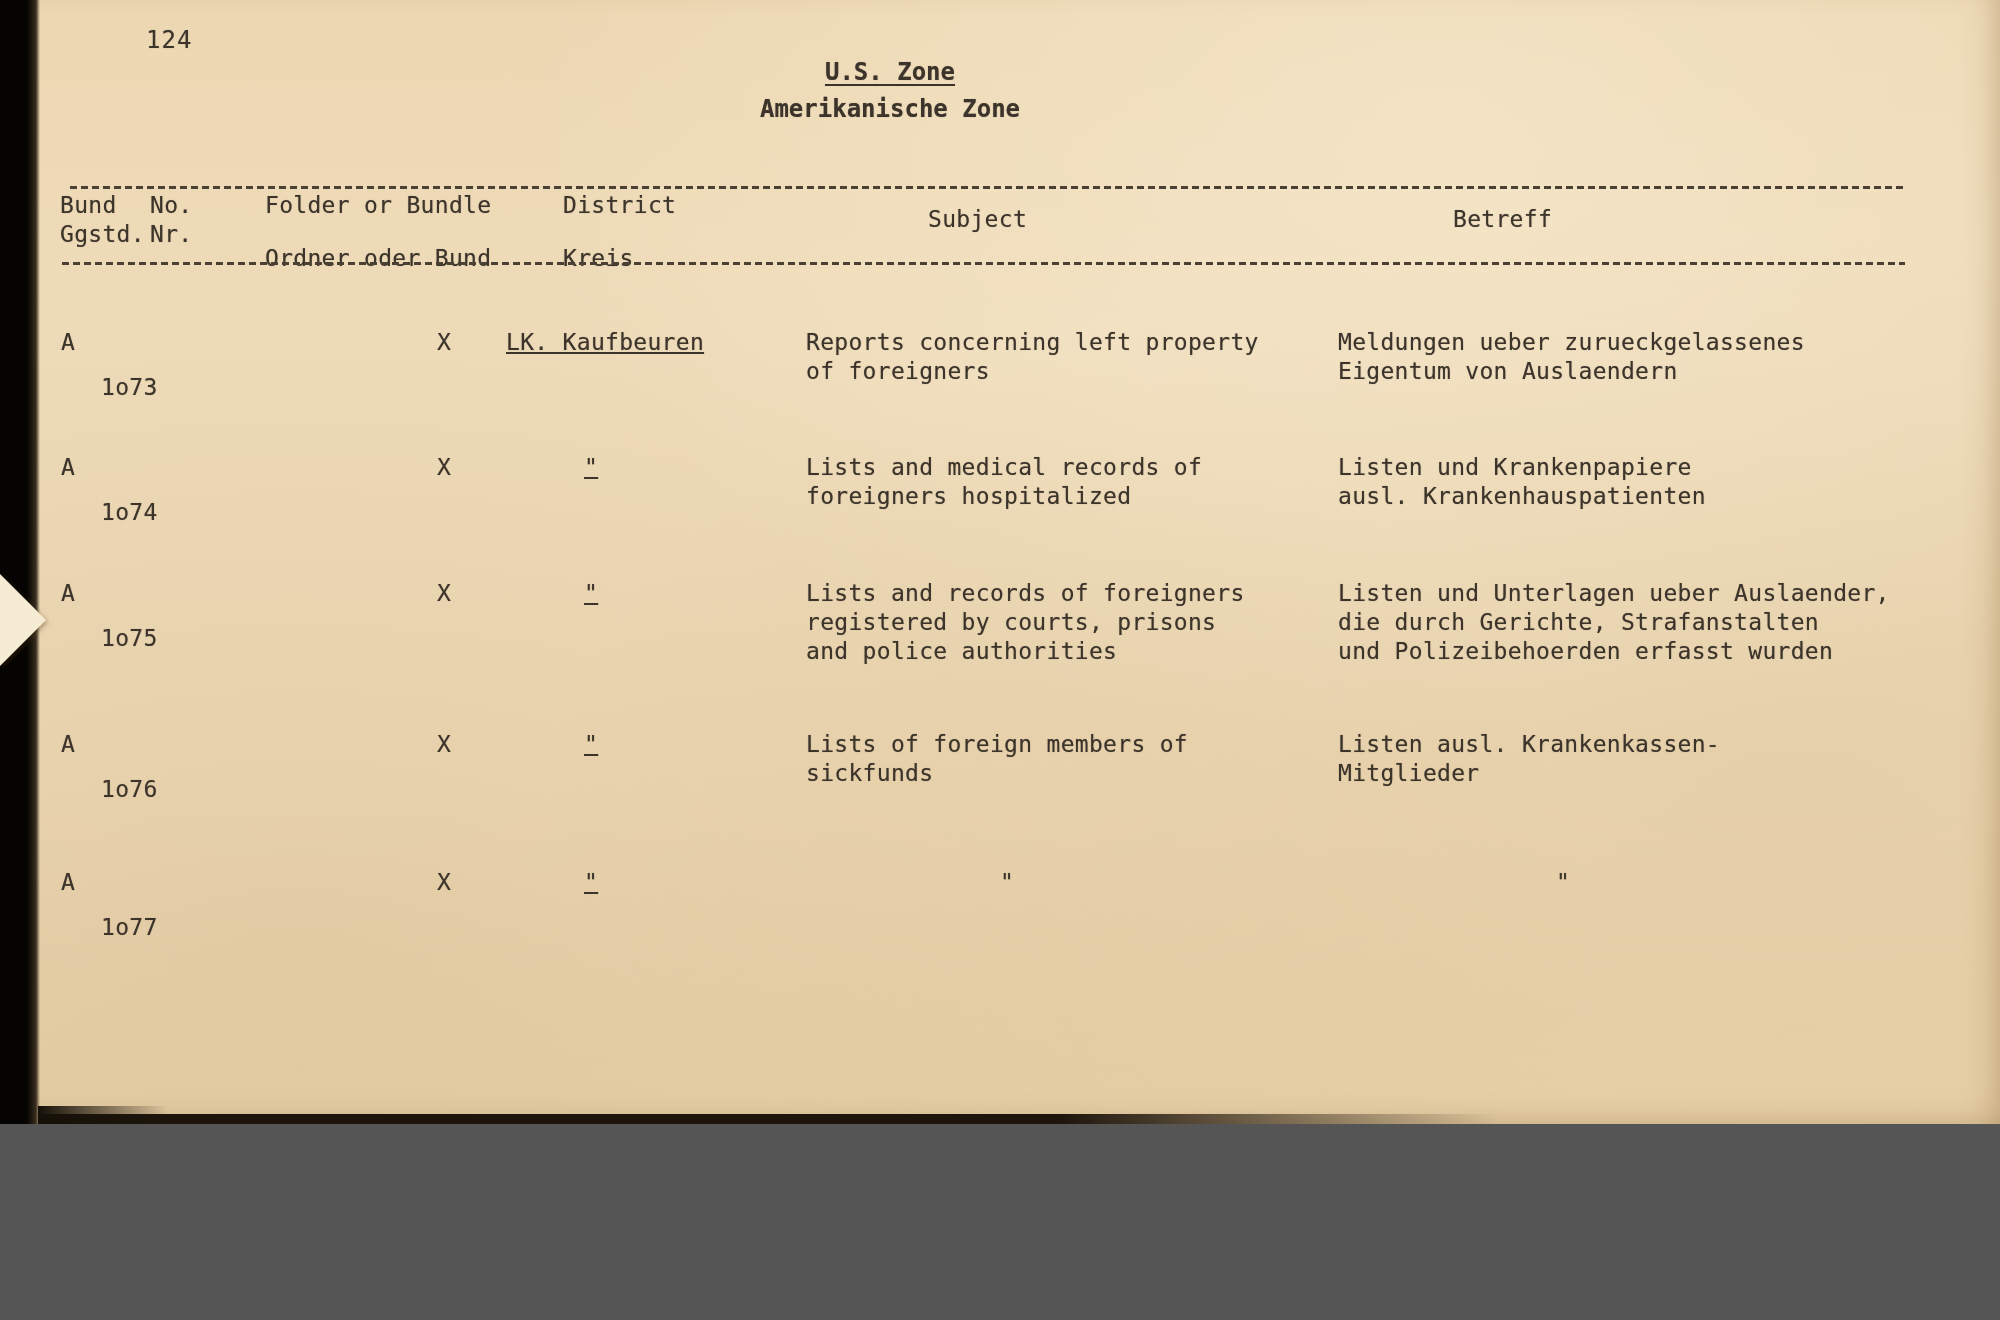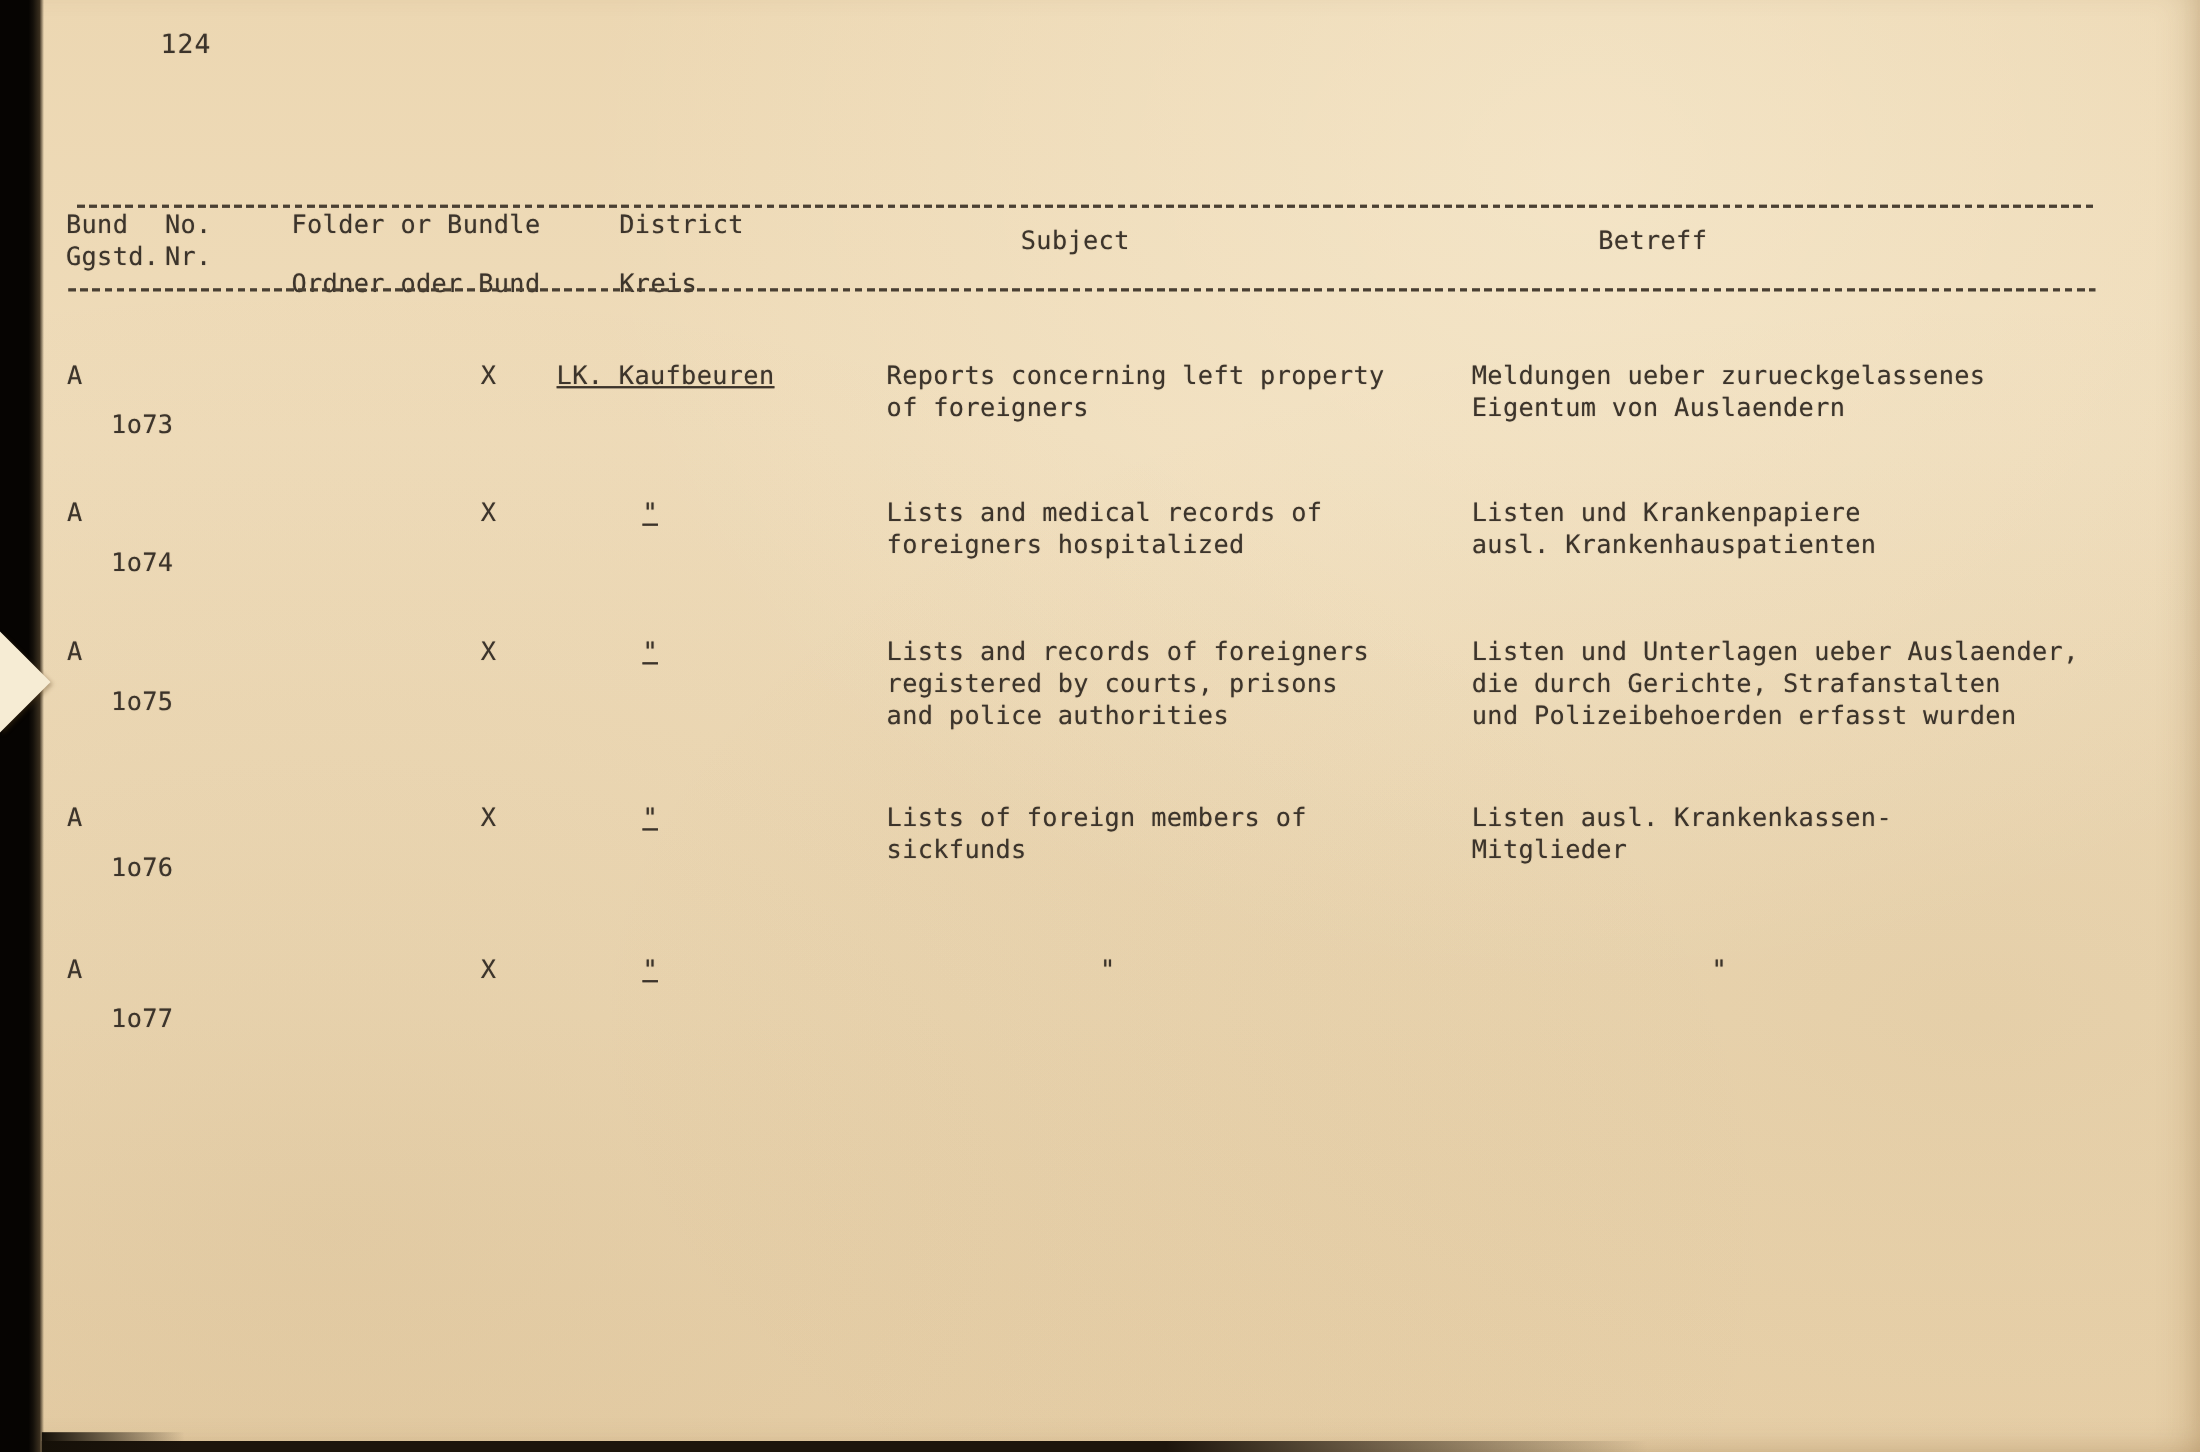--- a/index.html
+++ b/index.html
@@ -1,18 +1,18 @@
 <!DOCTYPE html>
 <html><head>
 <meta charset="utf-8">
 <style>
   html,body{margin:0;padding:0;background:#555;}
   .scan{
     position:relative;
-    width:2000px;height:1320px;
+    width:2000px;height:1124px;
     overflow:hidden;
     font-family:"DejaVu Sans Mono", monospace;
     color:#3c342b;
     background:
       radial-gradient(ellipse at 72% 12%, rgba(255,248,228,0.35), transparent 45%),
       radial-gradient(ellipse at 15% 85%, rgba(140,100,45,0.10), transparent 55%),
       radial-gradient(ellipse at 90% 70%, rgba(150,110,50,0.10), transparent 50%),
       linear-gradient(180deg, #ecd7b2 0%, #efdcba 30%, #eedab6 70%, #e9d2ab 100%);
     box-shadow: inset -25px 0 35px -22px rgba(120,80,30,0.30),
                 inset 0 -18px 30px -18px rgba(120,80,30,0.25);
@@ -85,20 +85,24 @@
 
 <div class="scan">
 
   <div class="binding"></div>
   <div class="notch"></div>
   <div class="bottom-edge"></div>
   <div class="bottom-corner"></div>
 
   <div class="page-number txt">124</div>
 
+  <div class="title-block">
+    <div class="title txt">U.S. Zone</div>
+    <div class="subtitle txt">Amerikanische Zone</div>
+  </div>
 
   <div class="rule rule-top"></div>
 
   <div>
     <span class="hcell h-item1 txt">Bund</span>
     <span class="hcell h-no1 txt">No.</span>
     <span class="hcell h-item2 txt">Ggstd.</span>
     <span class="hcell h-no2 txt">Nr.</span>
     <span class="hcell h-folder1 txt">Folder or Bundle</span>
     <span class="hcell h-folder2 txt">Ordner oder Bund</span>

